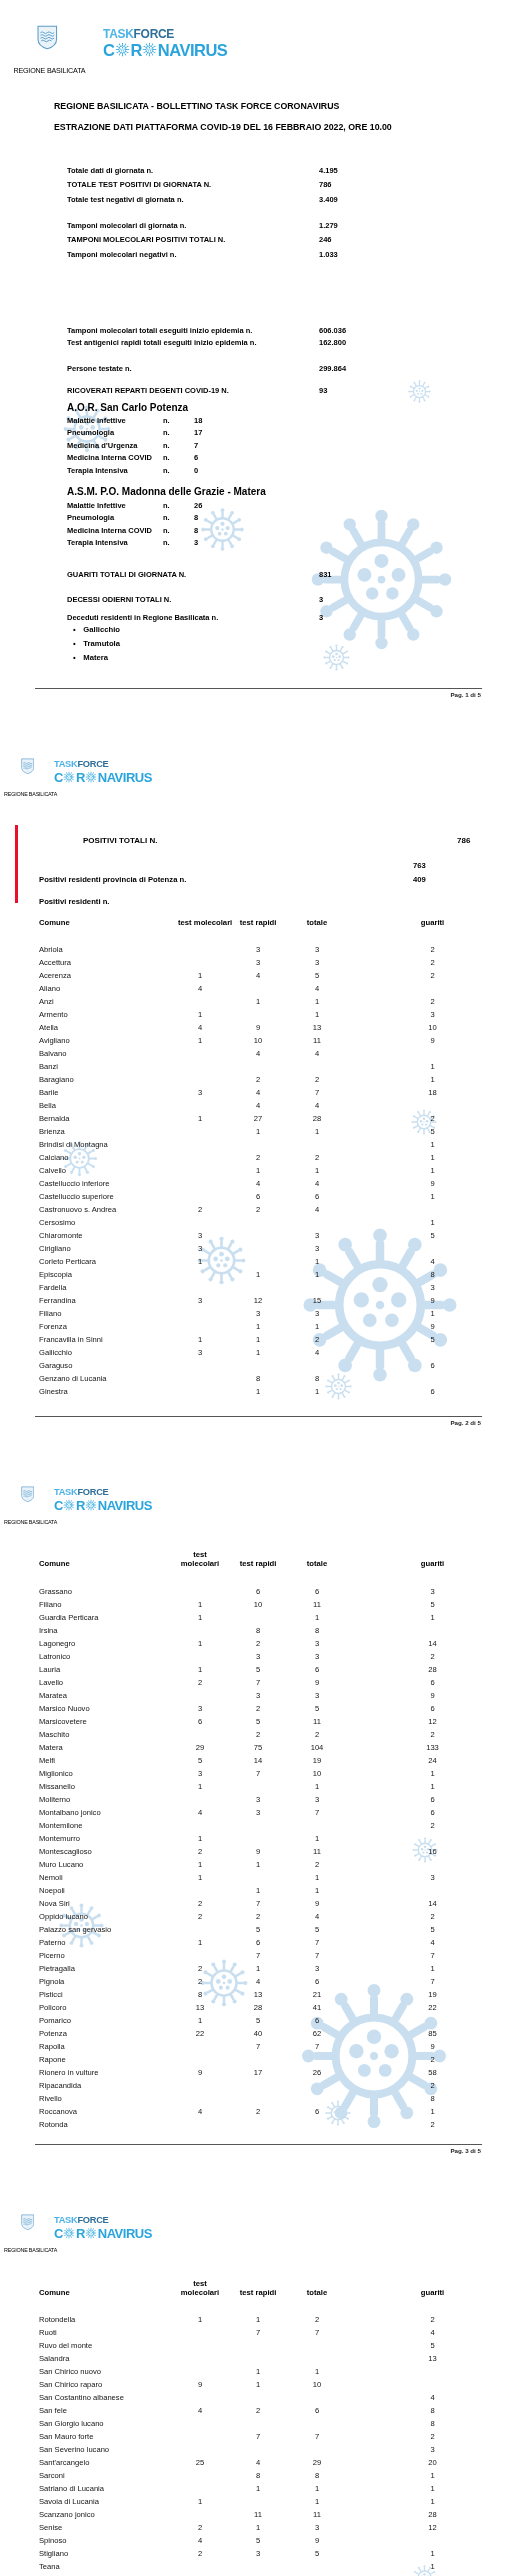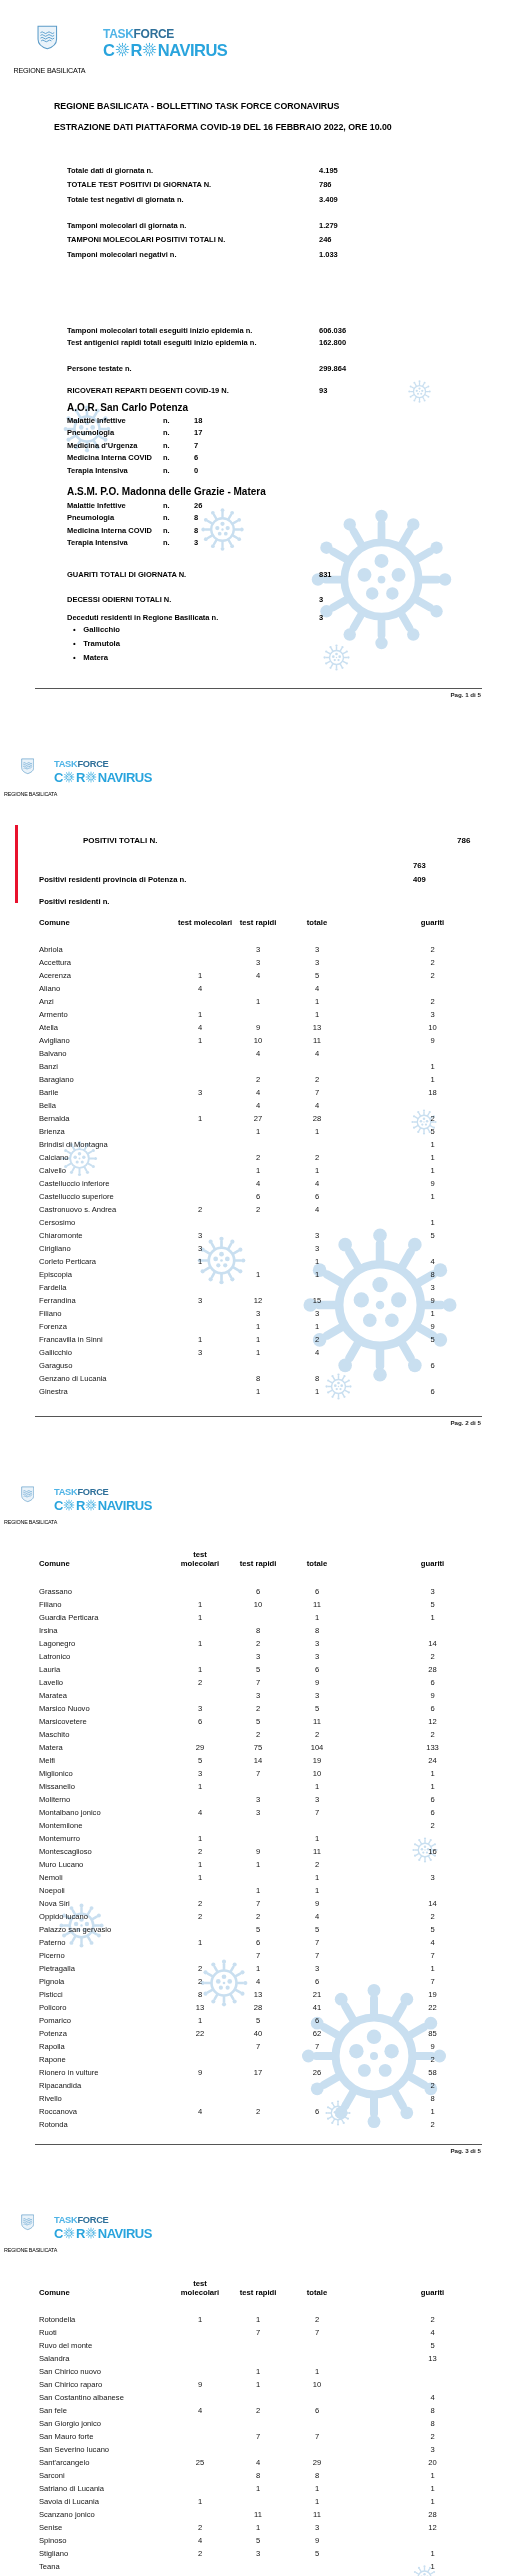--- a/index.html
+++ b/index.html
@@ -1883,21 +1883,21 @@
           <div class="tcell c4">4</div>
         </div>
         <div class="trow">
           <div class="tcell c0">San fele</div>
           <div class="tcell c1">4</div>
           <div class="tcell c2">2</div>
           <div class="tcell c3">6</div>
           <div class="tcell c4">8</div>
         </div>
         <div class="trow">
-          <div class="tcell c0">San Giorgio jonico</div>
+          <div class="tcell c0">San Giorgio lucano</div>
           <div class="tcell c1"></div>
           <div class="tcell c2"></div>
           <div class="tcell c3"></div>
           <div class="tcell c4">8</div>
         </div>
         <div class="trow">
           <div class="tcell c0">San Mauro forte</div>
           <div class="tcell c1"></div>
           <div class="tcell c2">7</div>
           <div class="tcell c3">7</div>

